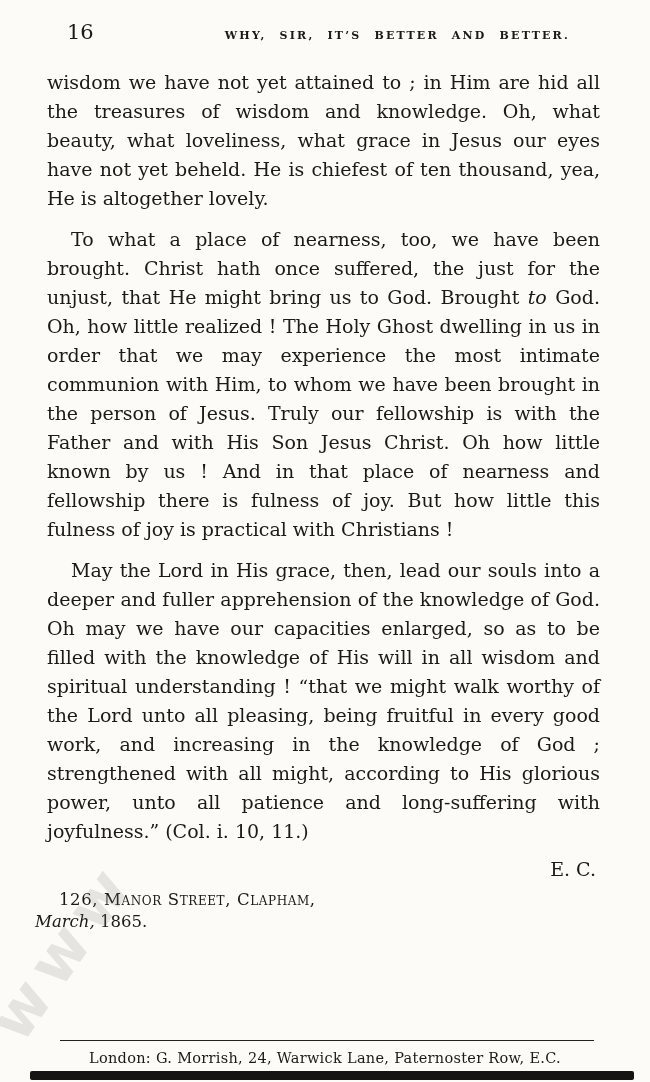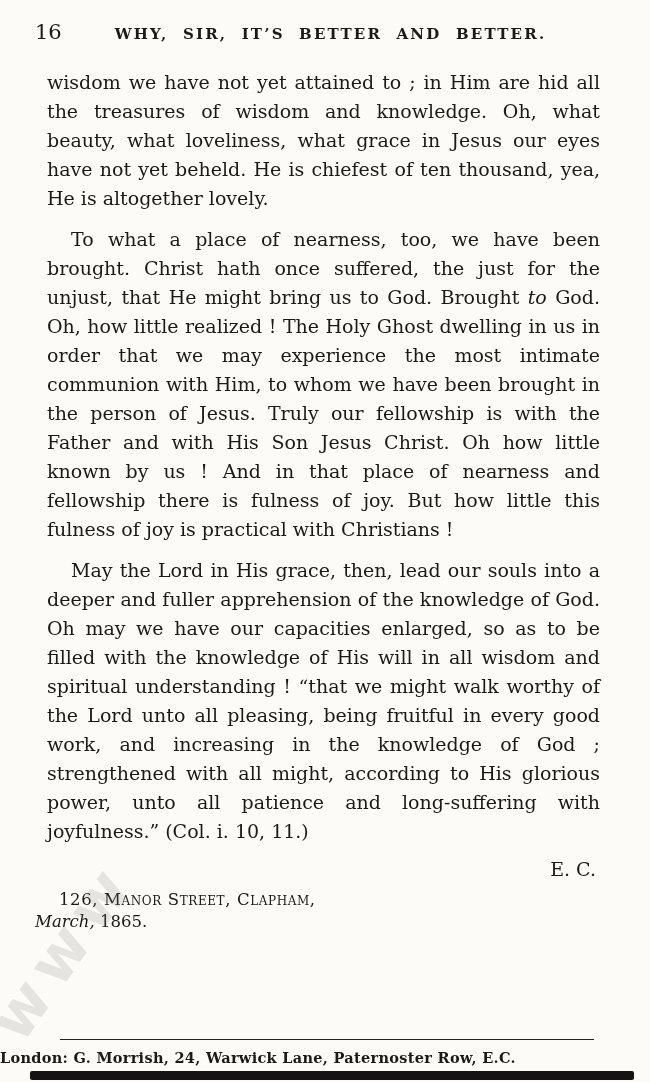--- a/index.html
+++ b/index.html
@@ -16,29 +16,30 @@
     color: #1c1a17;
     font-family: "DejaVu Serif", serif;
     overflow: hidden;
     box-sizing: border-box;
     padding: 20px 38px 0 35px;
   }
   .header {
     display: flex;
     align-items: baseline;
     margin-bottom: 24px;
+    margin-left: 32px;
   }
   .page-number {
     width: 56px;
     font-size: 21px;
   }
   .running-title {
     flex: 1;
-    text-align: center;
-    font-size: 15px;
+    text-align: right;
+    font-size: 11px;
     font-weight: bold;
     letter-spacing: 2.2px;
     word-spacing: 7px;
     padding-right: 42px;
     white-space: nowrap;
   }
   .body-text {
     font-size: 19px;
     line-height: 29px;
     text-align: justify;
@@ -61,23 +62,23 @@
   .footer {
     position: absolute;
     left: 0; right: 0; bottom: 16px;
   }
   .footer-rule {
     border: 0;
     border-top: 1.5px solid #23211e;
     margin: 0 56px 9px 60px;
   }
   .footer-text {
+    text-align: center;
     font-size: 14.5px;
     letter-spacing: 0.3px;
-    font-weight: bold;
   }
   .bottom-bar {
     position: absolute;
     left: 30px;
     right: 16px;
     bottom: 2px;
     height: 9px;
     background: #161412;
     border-radius: 2px;
   }

